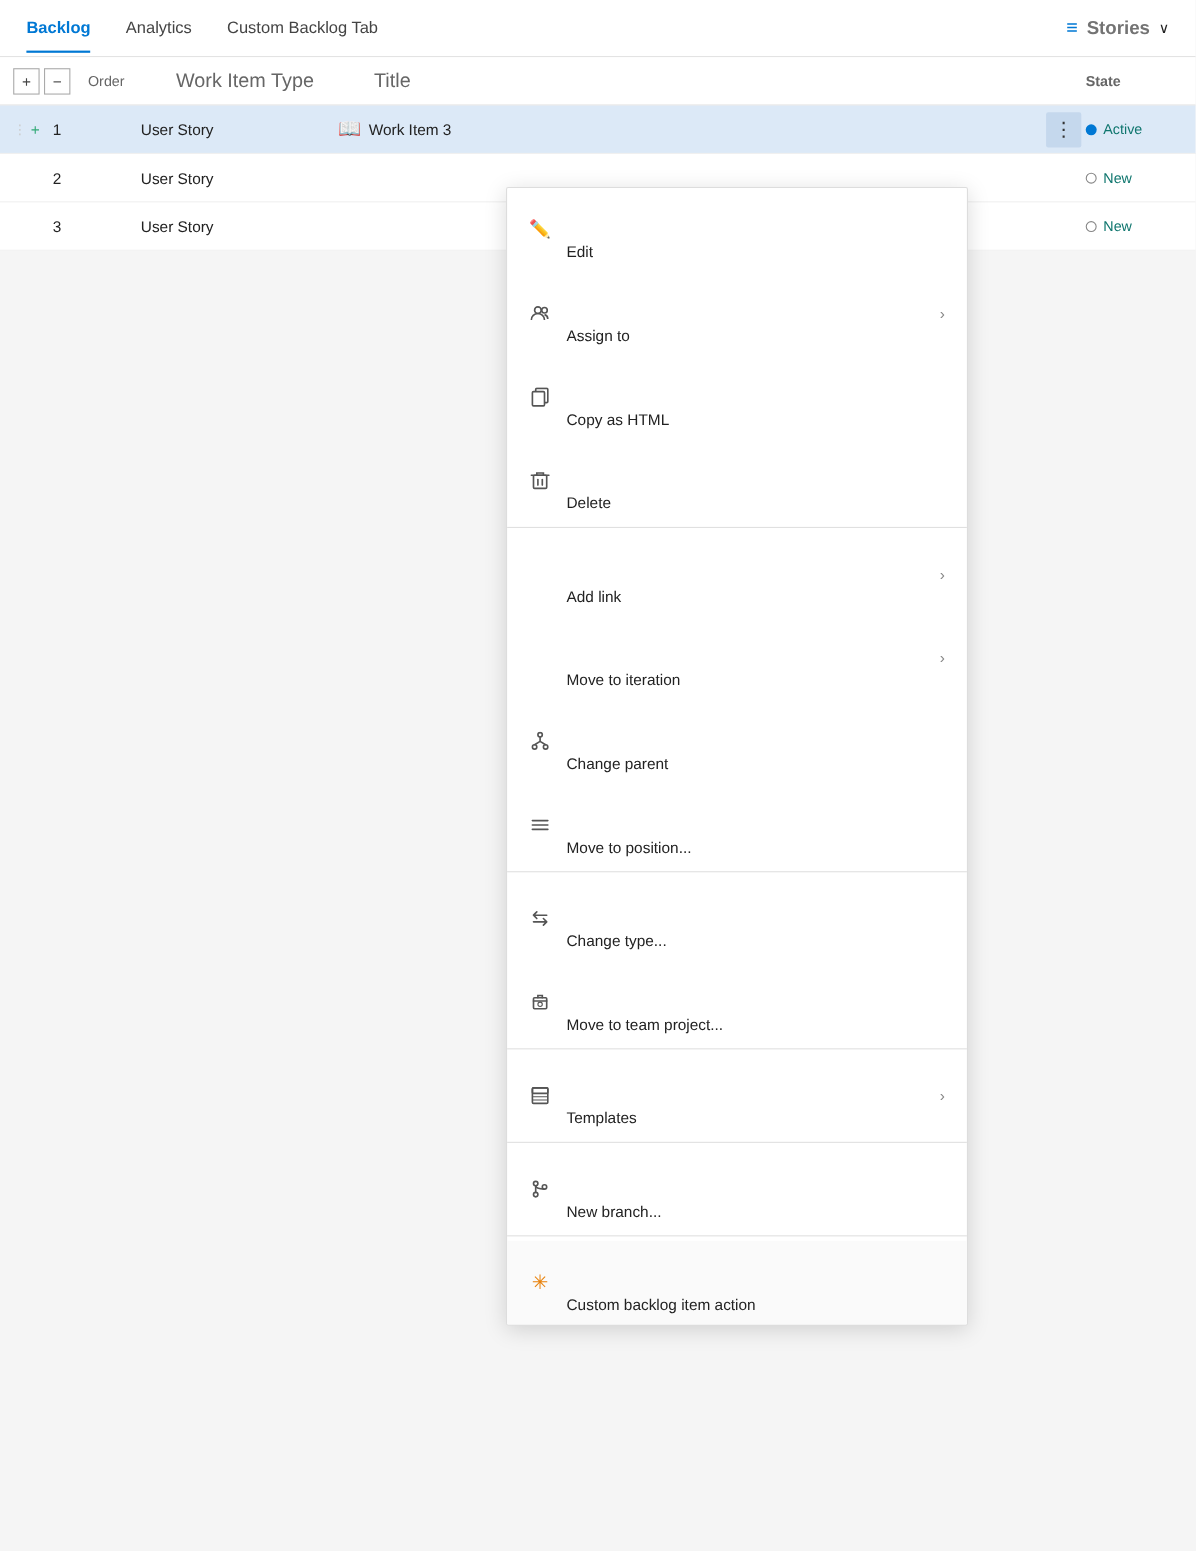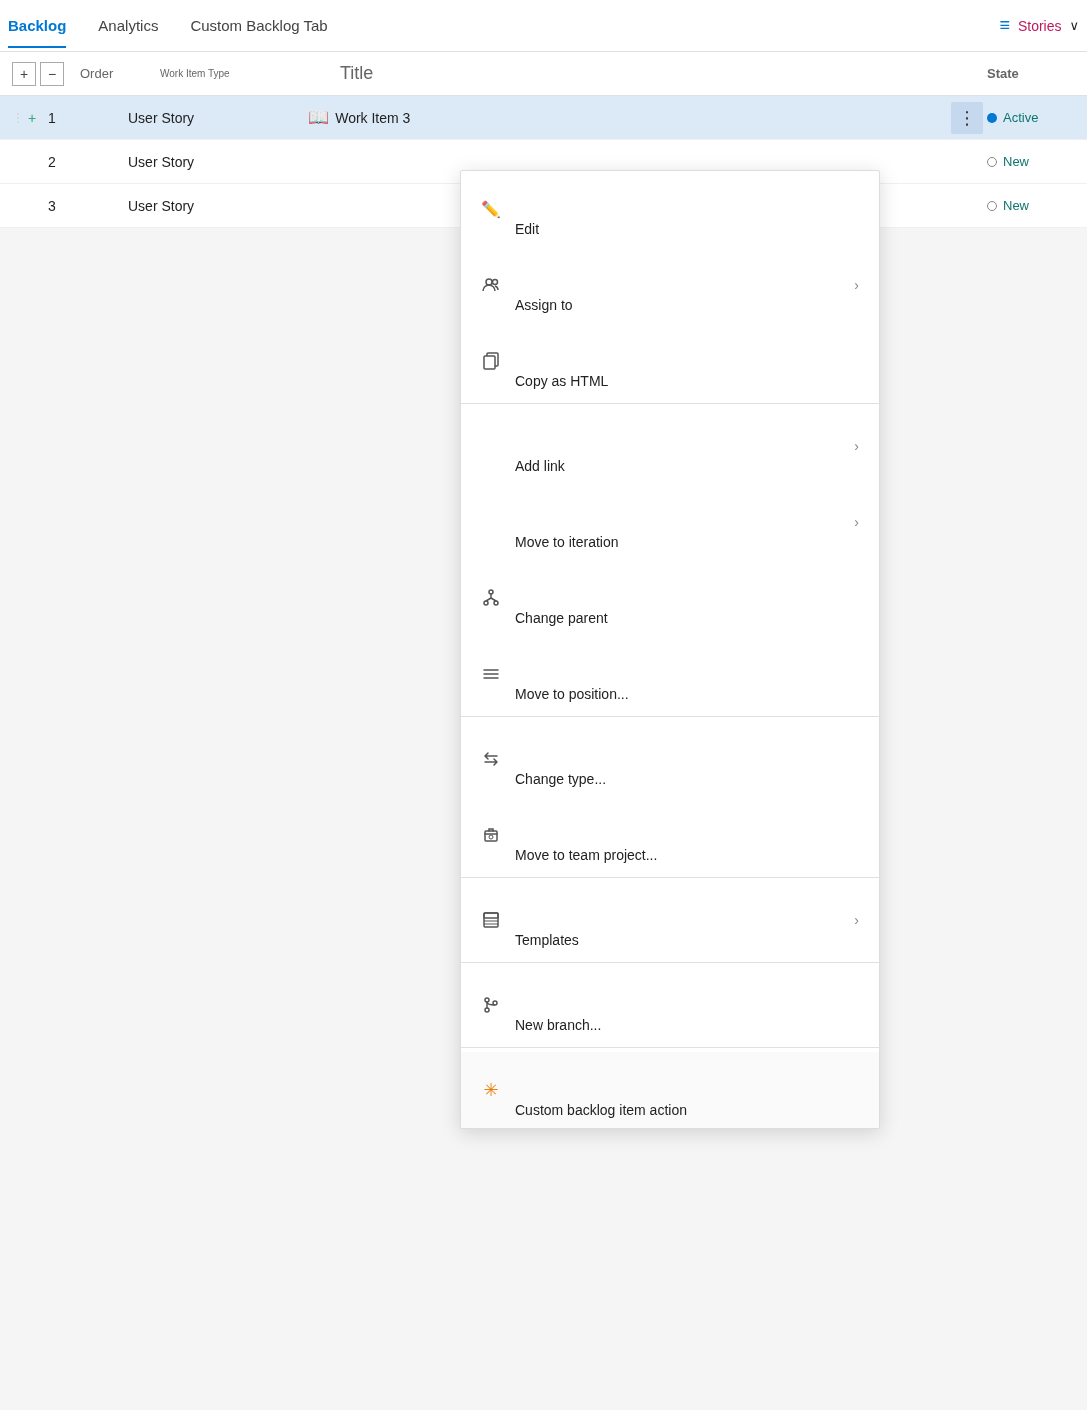--- a/index.html
+++ b/index.html
@@ -9,21 +9,21 @@
       width: 1087px;
       min-height: 1410px;
       overflow: hidden;
       position: relative;
     }
 
     
     .top-nav {
       display: flex;
       align-items: center;
-      padding: 0 8px;
+      padding: 0 24px;
       background: #fff;
       border-bottom: 1px solid #e0e0e0;
       height: 52px;
       gap: 32px;
     }
     .nav-tab {
       font-size: 15px;
       color: #444;
       cursor: pointer;
       padding: 14px 0;
@@ -46,23 +46,23 @@
       margin-left: auto;
       display: flex;
       align-items: center;
       gap: 8px;
     }
     .nav-filter-icon {
       font-size: 18px;
       color: #0078d4;
     }
     .nav-stories {
-      font-size: 14px;
-      font-weight: 400;
-      color: #be185d;
+      font-size: 17px;
+      font-weight: 700;
+      color: #737373;
     }
     .nav-chevron {
       font-size: 13px;
       color: #222;
     }
 
     
     .table-area {
       background: #fff;
       margin: 0;
@@ -94,21 +94,21 @@
       color: #444;
     }
     .col-order {
       width: 80px;
       font-size: 13px;
       color: #666;
       font-weight: 400;
     }
     .col-type {
       width: 180px;
-      font-size: 10px;
+      font-size: 18px;
       color: #666;
       font-weight: 400;
     }
     .col-title {
       flex: 1;
       font-size: 18px;
       color: #666;
       font-weight: 400;
     }
     .col-state {
@@ -336,20 +336,31 @@
     <span class="menu-icon">
       <svg width="18" height="18" viewBox="0 0 18 18" fill="none">
         <rect x="5" y="1" width="11" height="13" rx="1" stroke="#555" stroke-width="1.5" fill="none"></rect>
         <rect x="2" y="4" width="11" height="13" rx="1" stroke="#555" stroke-width="1.5" fill="white"></rect>
       </svg>
     </span>
     <span class="menu-label">Copy as HTML</span>
   </div>
 
 
+  <div class="menu-item">
+    <span class="menu-icon">
+      <svg width="18" height="18" viewBox="0 0 18 18" fill="none">
+        <rect x="3" y="4" width="12" height="12" rx="1" stroke="#555" stroke-width="1.5" fill="none"></rect>
+        <path d="M1 4h16M6 4V2h6v2" stroke="#555" stroke-width="1.5" stroke-linecap="round" fill="none"></path>
+        <line x1="7" y1="8" x2="7" y2="13" stroke="#555" stroke-width="1.5" stroke-linecap="round"></line>
+        <line x1="11" y1="8" x2="11" y2="13" stroke="#555" stroke-width="1.5" stroke-linecap="round"></line>
+      </svg>
+    </span>
+    <span class="menu-label">Delete</span>
+  </div>
 
   <div class="menu-divider"></div>
 
   <div class="menu-item">
     <span class="menu-icon"></span>
     <span class="menu-label">Add link</span>
     <span class="menu-arrow">›</span>
   </div>
 
   <div class="menu-item">

